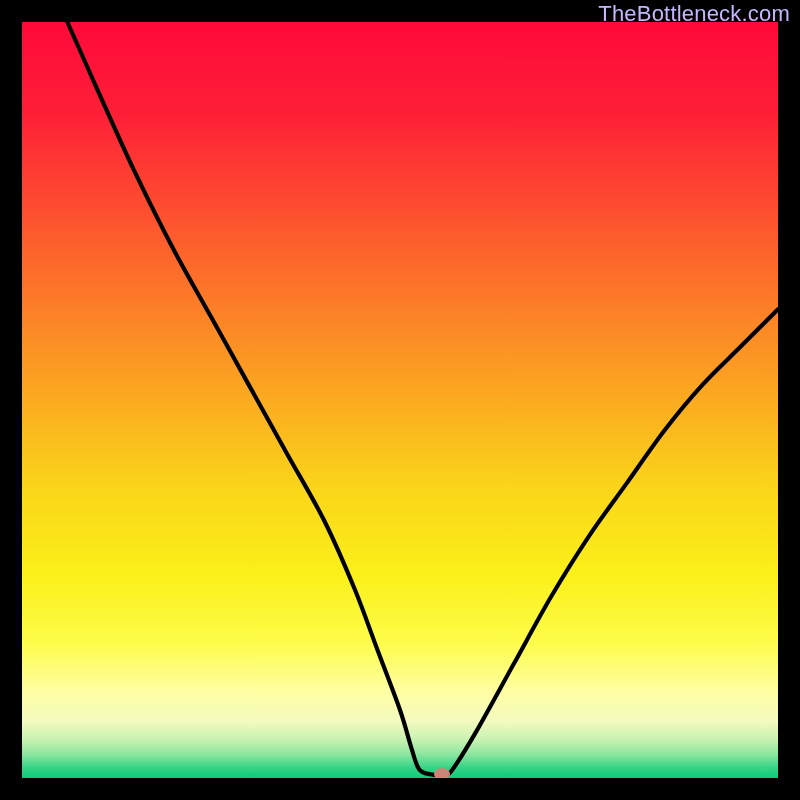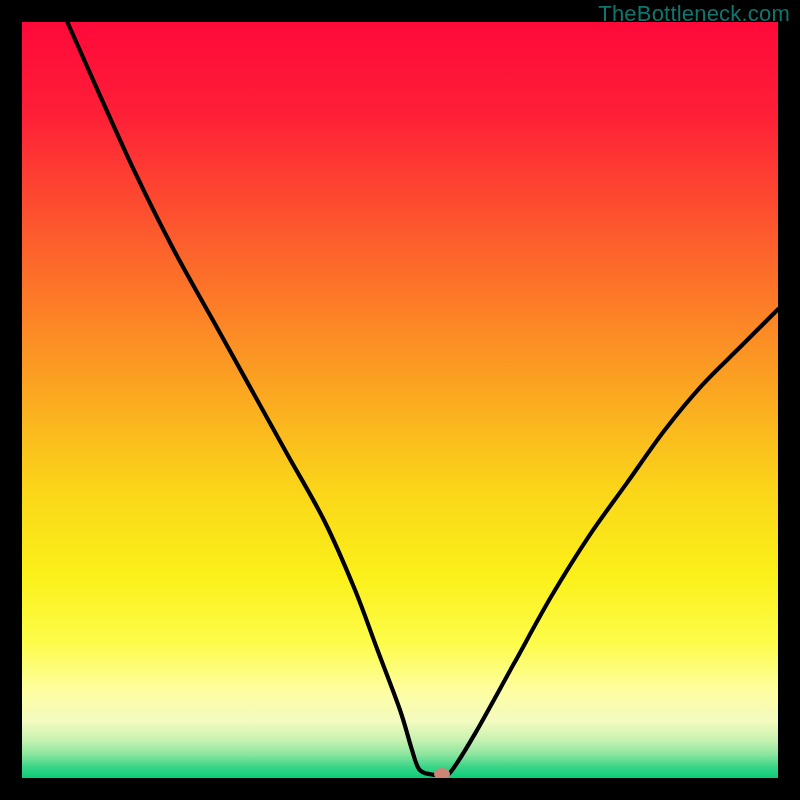--- a/index.html
+++ b/index.html
@@ -31,21 +31,21 @@
     position: absolute;
     left: 0;
     top: 0;
     width: 100%;
     height: 100%;
   }
   .watermark {
     position: absolute;
     top: 1px;
     right: 10px;
-    color: #0f766e;
+    color: #c4b5fd;
     font-size: 22px;
     font-weight: 500;
     letter-spacing: 0.2px;
     z-index: 5;
   }
   svg.curve {
     position: absolute;
     left: 0;
     top: 0;
     width: 100%;

